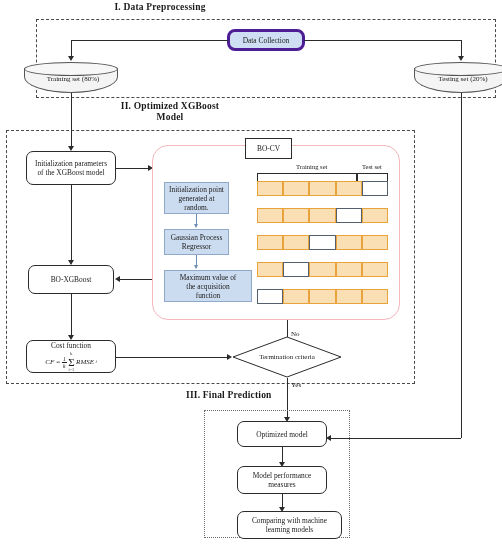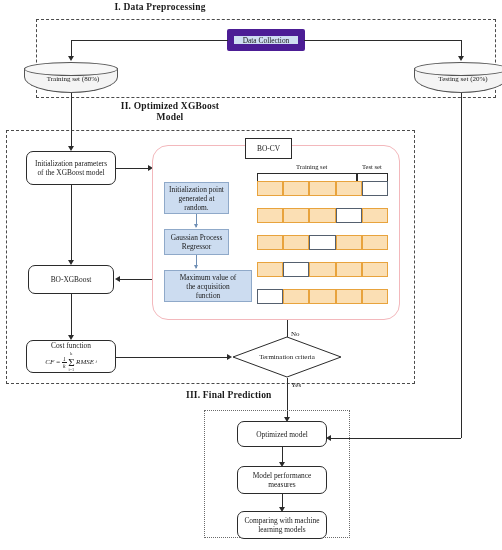--- a/index.html
+++ b/index.html
@@ -16,21 +16,21 @@
   
   .dashed{border:1px dashed #4a4a4a;background:transparent;}
   .dotted{border:1px dotted #6a6a6a;background:transparent;}
 
   
   .box{border:1px solid #2b2b2b;background:#ffffff;border-radius:7px;
        display:flex;align-items:center;justify-content:center;
        text-align:center;font-size:7.4px;line-height:9px;padding:1px 2px;}
   .box.sq{border-radius:0;}
   .box.blue{background:#ccdcf0;border:1px solid #8fa9c9;border-radius:0;}
-  .box.blue-r{background:#cfdef2;border:7px solid #4c1d95;border-radius:2px;font-family:Liberation Serif, serif;}
+  .box.blue-r{background:#cfdef2;border:3px solid #4c1d95;border-radius:8px;font-family:Liberation Serif, serif;}
 
   
   .cyl{position:absolute;}
   .cyl .body{position:absolute;left:0;right:0;top:6px;bottom:0;
       background:#f4f4f4;border-left:1px solid #555;border-right:1px solid #555;
       border-bottom:1px solid #555;border-radius:0 0 50% 50%/0 0 16px 16px;}
   .cyl .top{position:absolute;left:0;right:0;top:0;height:12px;
       background:#f7f7f7;border:1px solid #555;border-radius:50%/50%;}
   .cyl .lbl{position:absolute;left:4px;right:0;top:50%;transform:translateY(-40%);
       text-align:center;font-size:7px;color:#1a1a1a;}
@@ -249,16 +249,16 @@
 
   <div class="ln v" style="left:282px;top:447px;height:18px;"></div>
   <div class="arrow down" style="left:279px;top:462px;"></div>
 
   <div class="abs box" style="left:237px;top:466px;width:90px;height:28px;white-space:pre-line;">Model performance
 measures</div>
 
   <div class="ln v" style="left:282px;top:494px;height:16px;"></div>
   <div class="arrow down" style="left:279px;top:507px;"></div>
 
-  <div class="abs box" style="left:237px;top:511px;width:90px;height:28px;white-space:pre-line;">Comparing with machine
+  <div class="abs box" style="left:237px;top:511px;width:105px;height:28px;white-space:pre-line;">Comparing with machine
 learning models</div>
 
 </div>
 
 </body></html>

